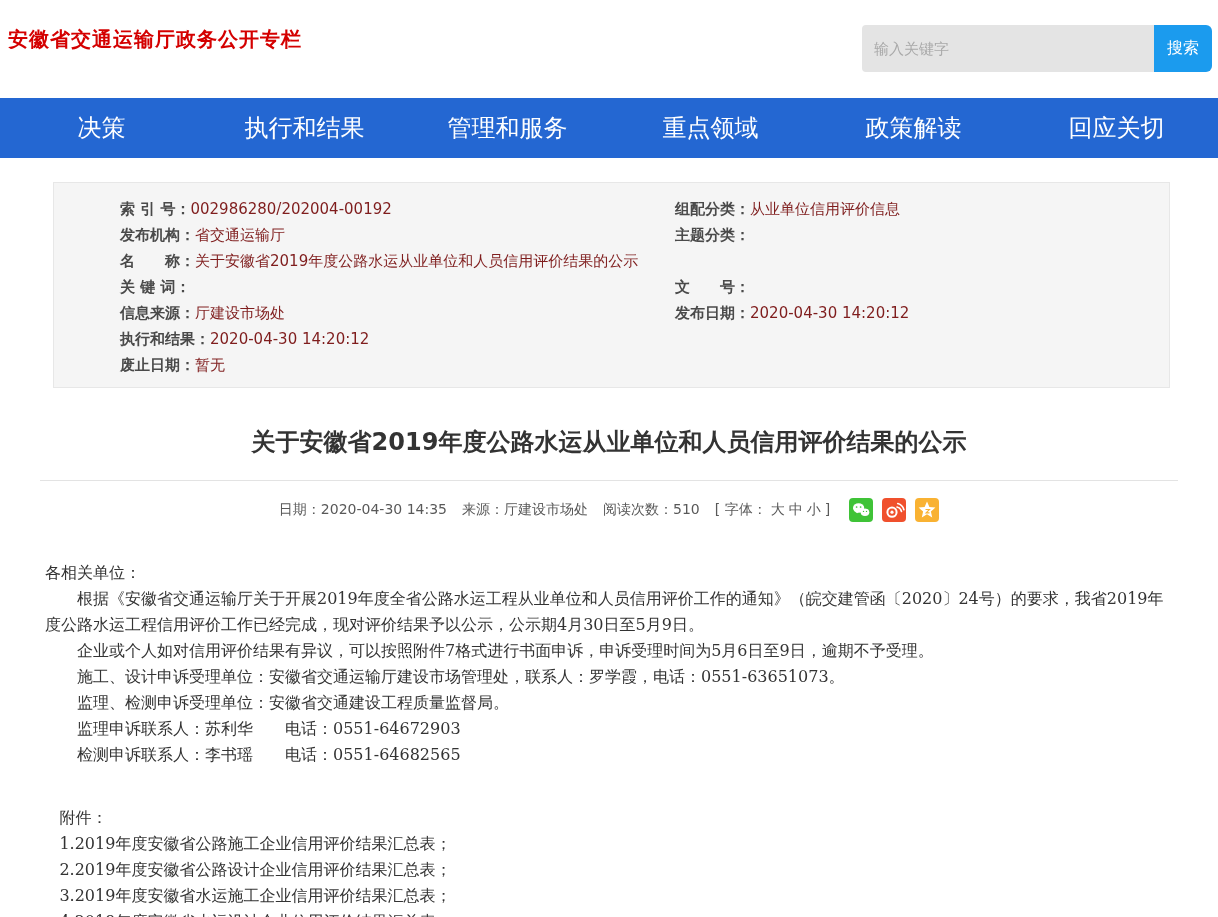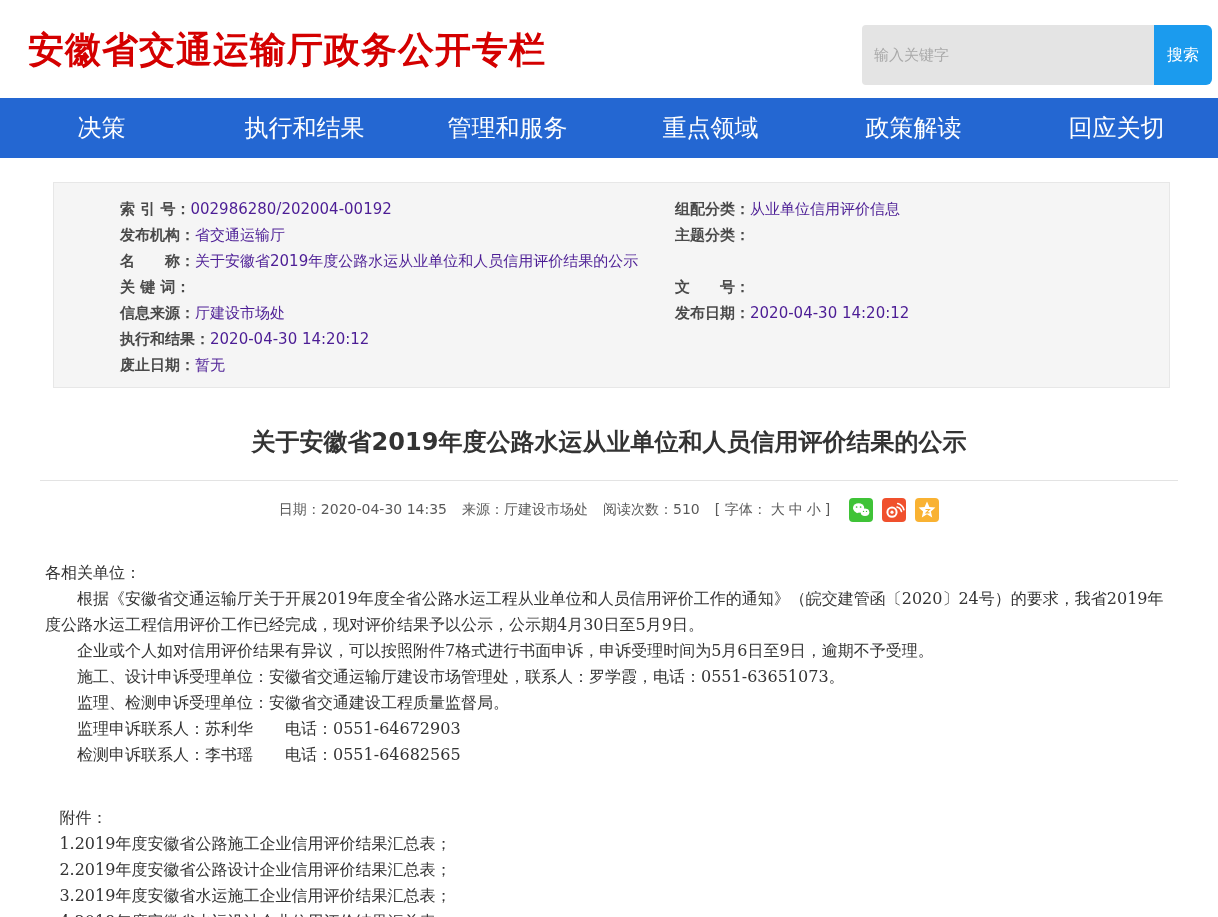--- a/index.html
+++ b/index.html
@@ -1,23 +1,23 @@
 <!DOCTYPE html>
 <html style="--brand_red: #d40000; --nav_blue: #2467d2; --search_blue: #1b9bee; --panel_bg: #f5f5f5; --panel_border: #e7e7e7; --text_dark: #333333; --wechat_green: #3fc337; --weibo_red: #f0502d; --qzone_orange: #f9b232;"><head>
 <meta charset="utf-8">
 <style>
   * { margin: 0; padding: 0; box-sizing: border-box; }
   html, body { width: 1218px; height: 917px; overflow: hidden; background: #fff;
     font-family: "DejaVu Sans", "Liberation Sans", sans-serif; }
 
   
   .header { position: relative; height: 98px; background: #fff; }
-  .site-title { position: absolute; left: 28px; top: 26px; font-size: 36px;
+  .site-title { position: absolute; left: 8px; top: 26px; font-size: 20px;
     font-weight: bold; color: var(--brand_red, #d40000); letter-spacing: 1px; }
-  .search-box { position: absolute; right: 6px; top: 25px; width: 350px; height: 60px;
+  .search-box { position: absolute; right: 6px; top: 25px; width: 350px; height: 47px;
     display: flex; }
   .search-input { flex: 1; border: none; outline: none; background: #e4e4e4;
     border-radius: 4px 0 0 4px; padding: 0 12px; font-size: 15px; color: #888;
     font-family: inherit; }
   .search-input::placeholder { color: #a9a9a9; }
   .search-button { width: 58px; border: none; background: var(--search_blue, #1b9bee);
     color: #fff; font-size: 16px; border-radius: 0 6px 6px 0; cursor: pointer;
     font-family: inherit; }
 
   
@@ -27,21 +27,21 @@
 
   
   .meta-panel { margin: 24px 48px 0 53px; background: var(--panel_bg, #f5f5f5);
     border: 1px solid var(--panel_border, #e7e7e7); padding: 13px 0 9px 0;
     display: flex; font-size: 15px; }
   .meta-col-left { width: 609px; padding-left: 66px; }
   .meta-col-right { flex: 1; padding-left: 12px; }
   .meta-row { min-height: 26px; line-height: 26px; white-space: nowrap; }
   .meta-label { font-weight: bold; color: #4a4a4a; }
   .meta-label:not(:empty)::after { content: "："; }
-  .meta-value { color: #4c1d95; }
+  .meta-value { color: #7f1d1d; }
 
   
   .article-title { margin: 38px 60px 0; text-align: center; font-size: 24px;
     font-weight: bold; color: var(--text_dark, #333); }
   .title-divider { border: none; border-top: 1px solid #e3e3e3; margin: 22px 40px 0; }
   .info-line { margin-top: 17px; display: flex; justify-content: center;
     align-items: center; gap: 15px; font-size: 14px; color: #595959; }
   .font-ctrl { display: inline-flex; gap: 4px; }
   .font-opt { cursor: pointer; }
   .share-icons { display: inline-flex; gap: 9px; margin-left: 4px; }

